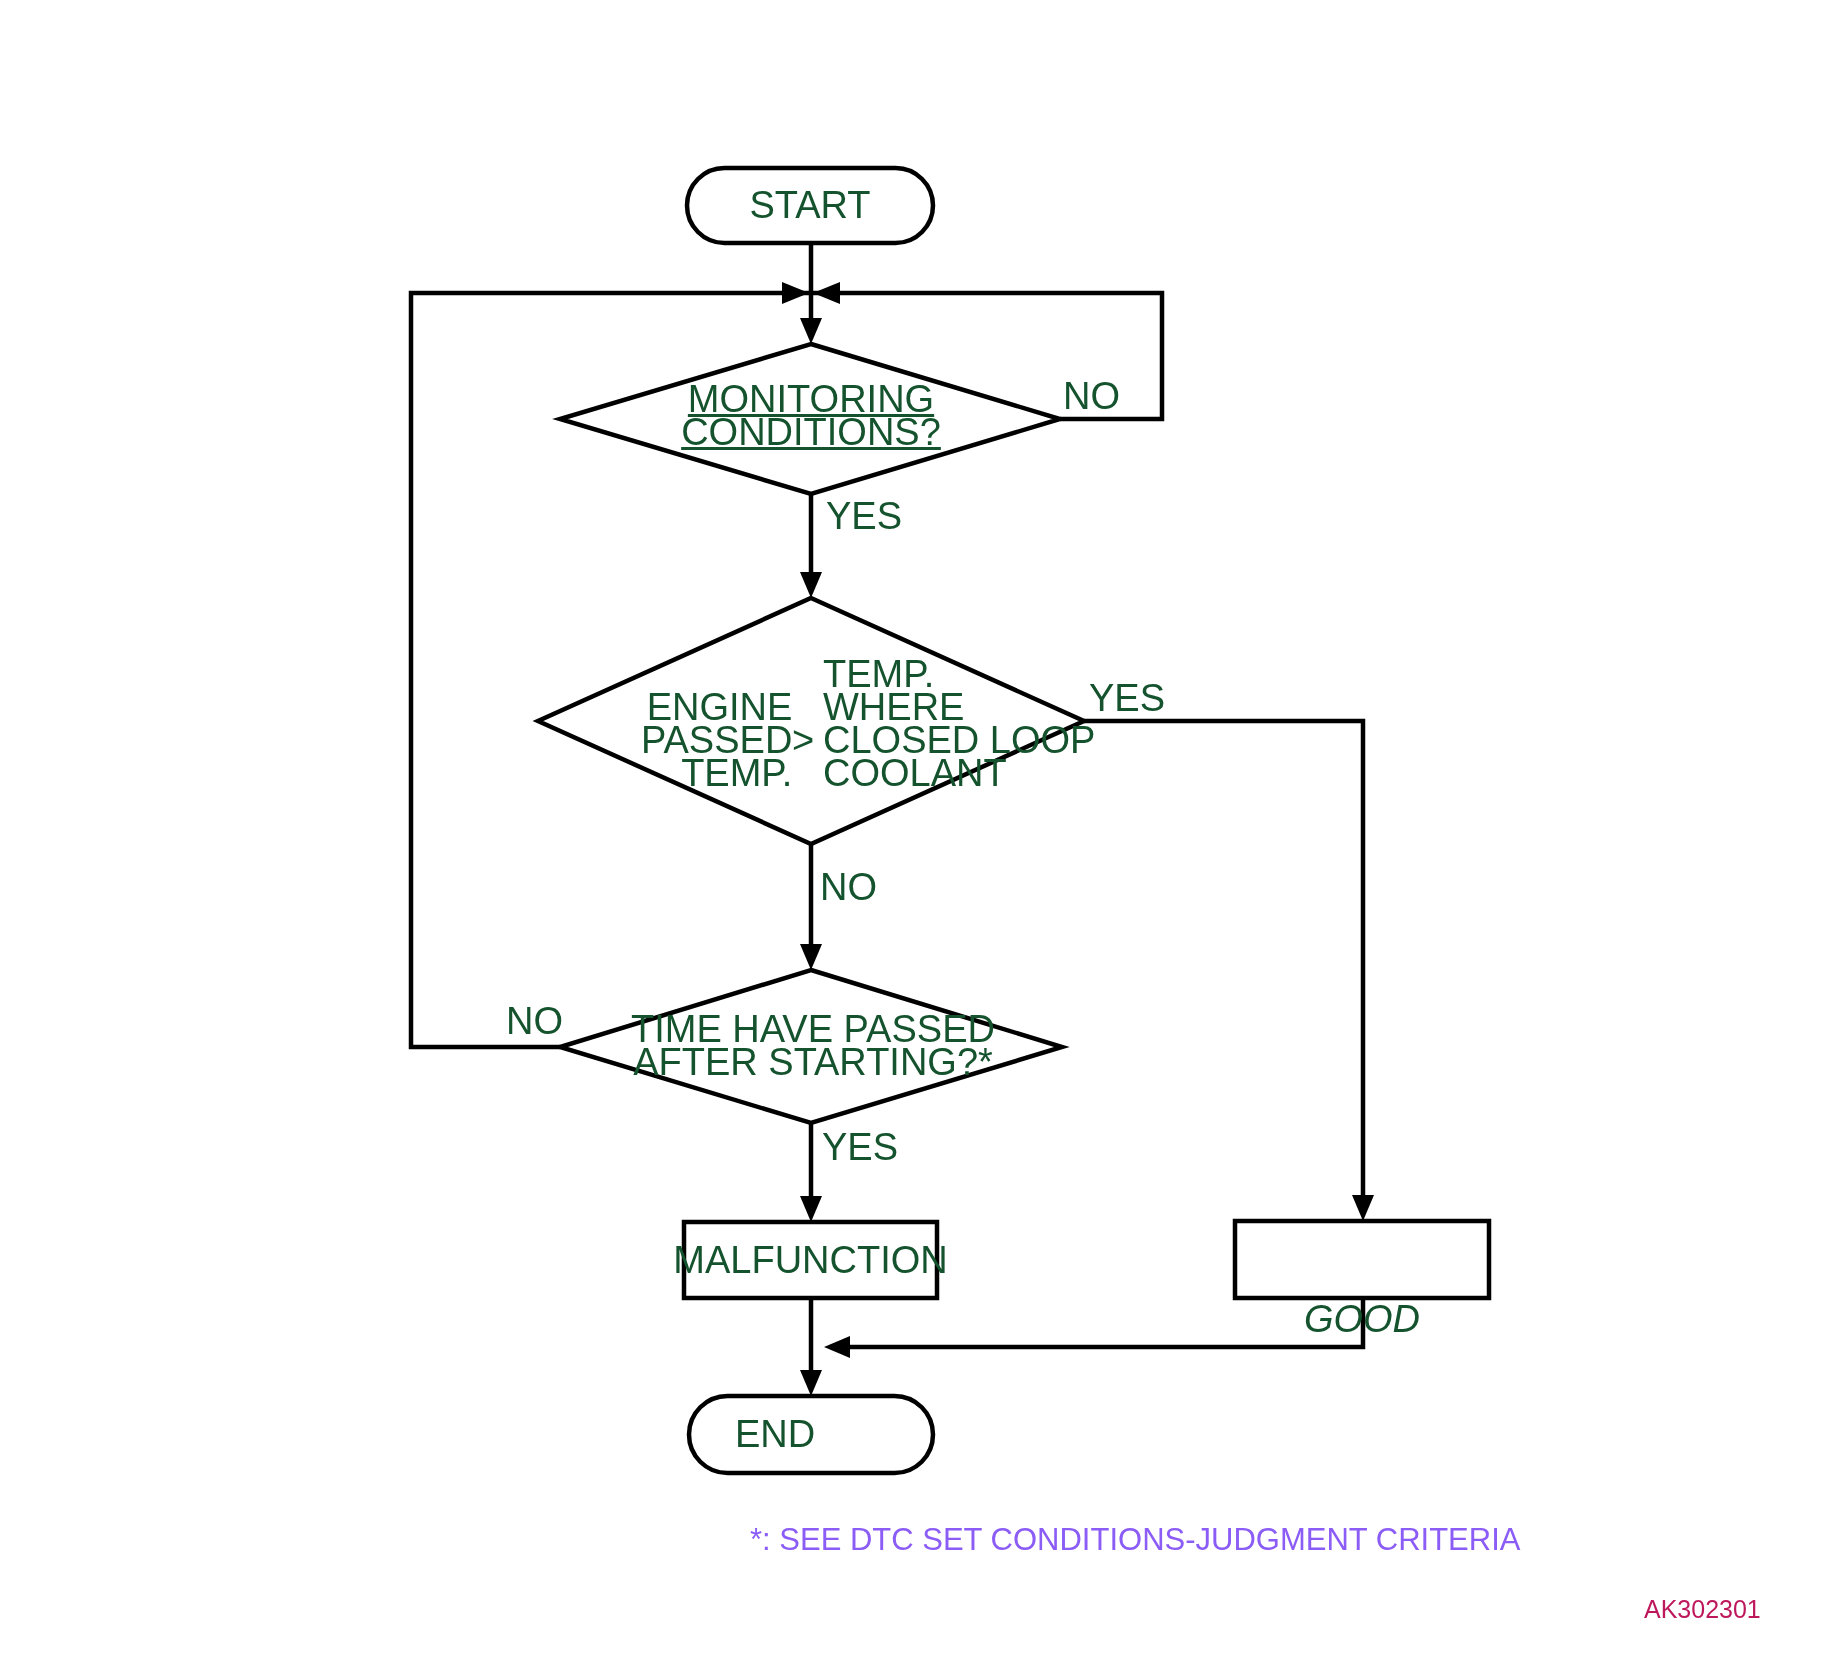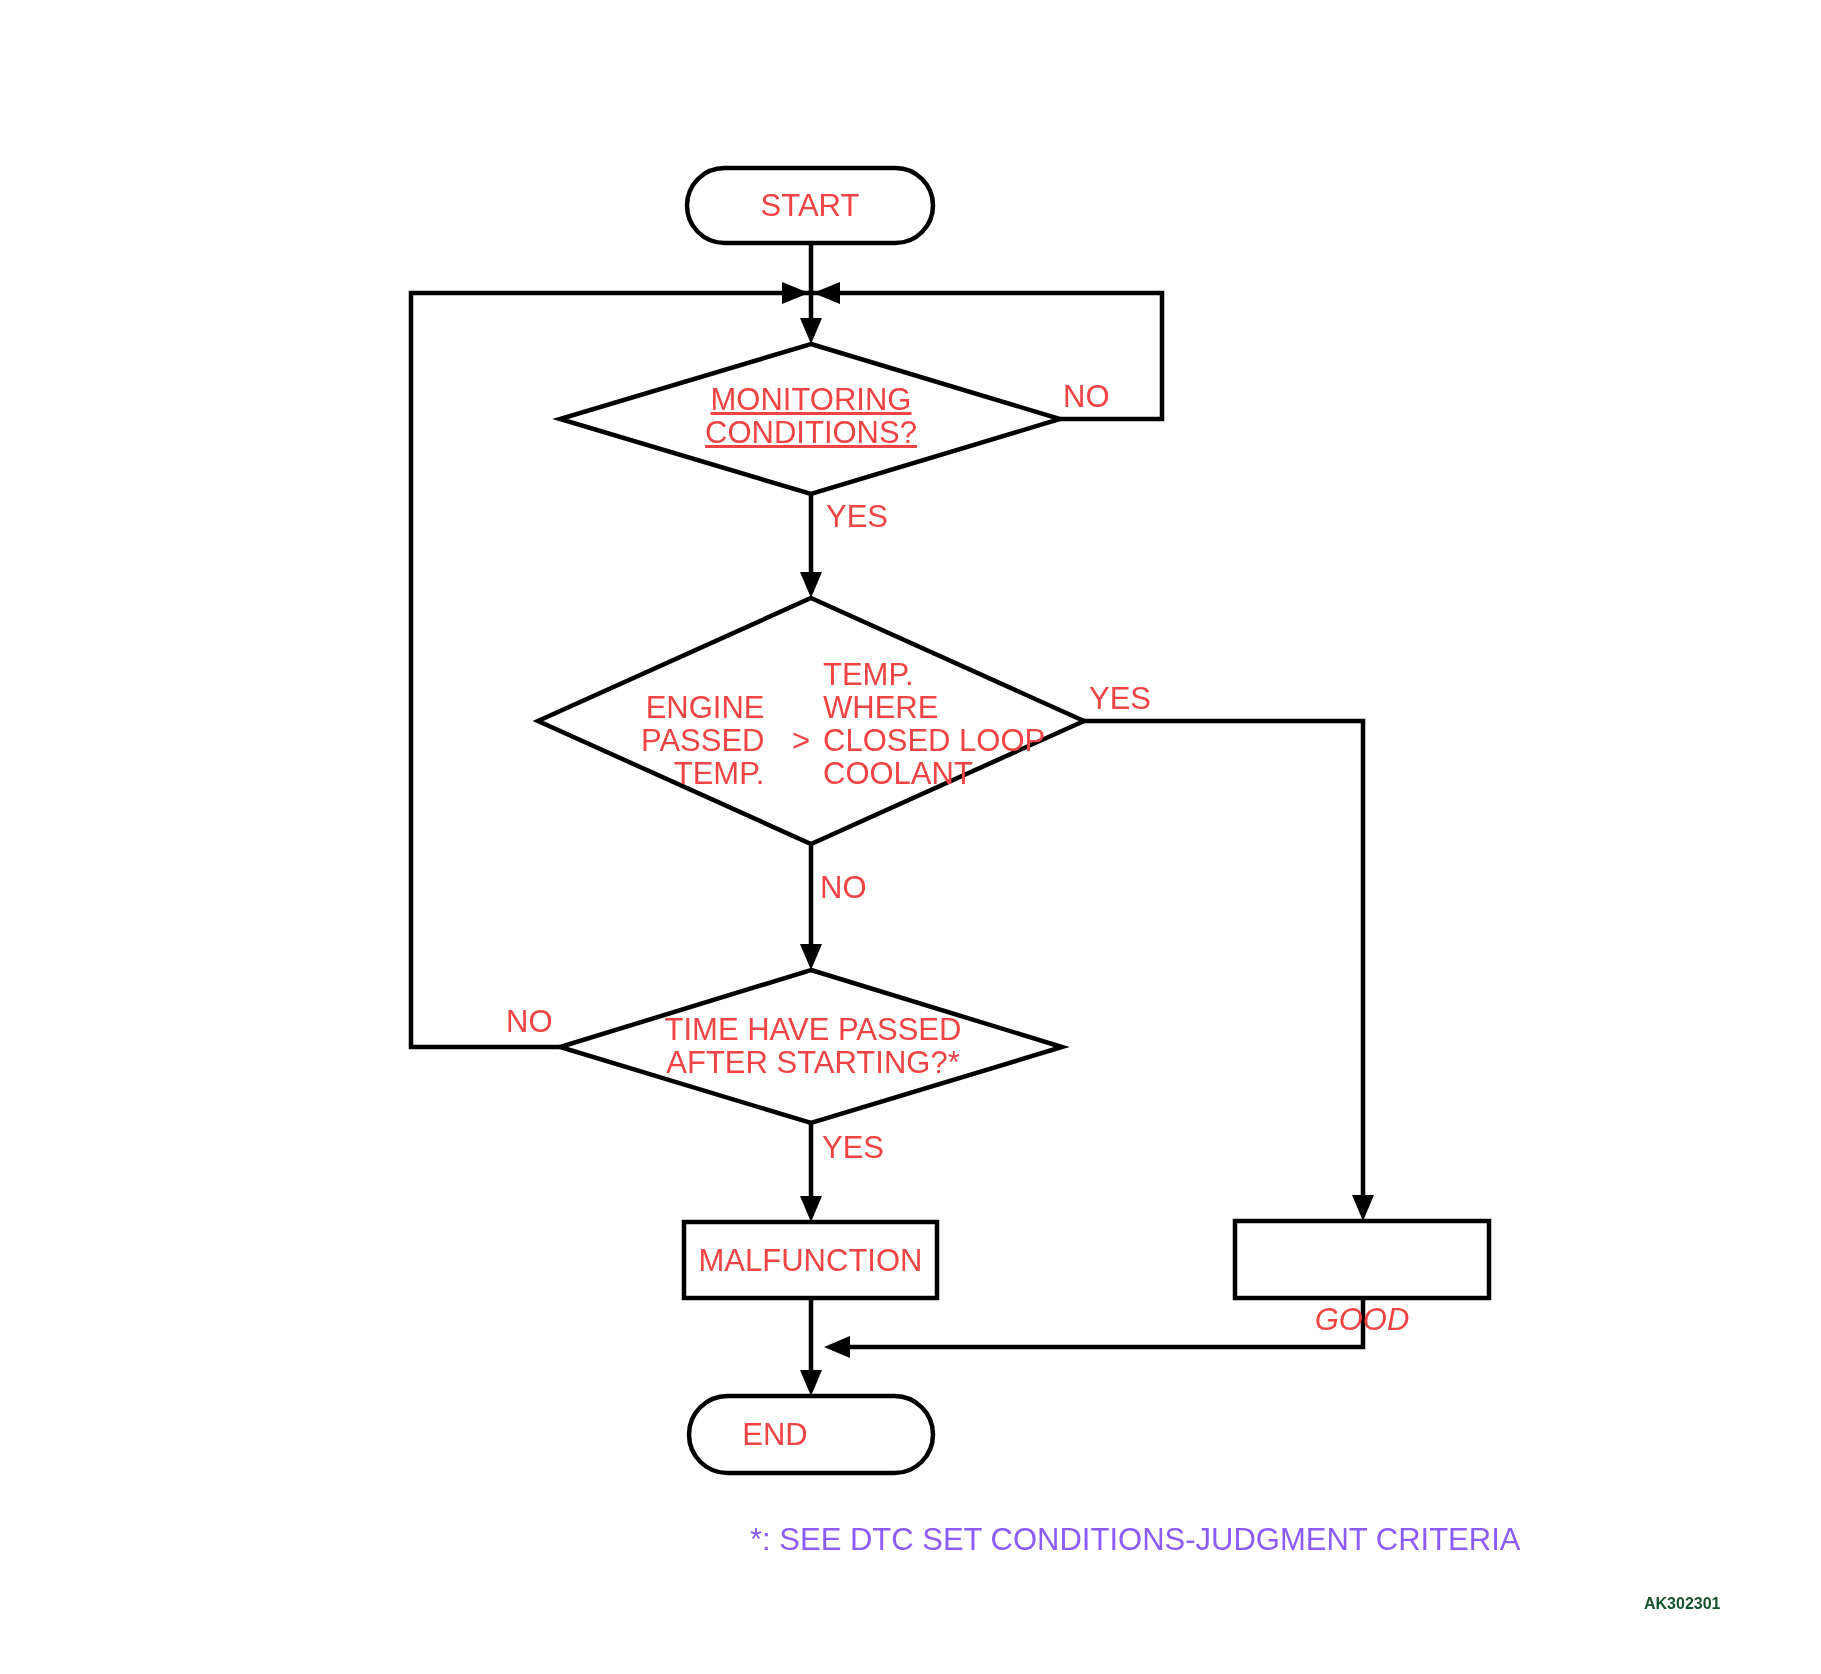--- a/index.html
+++ b/index.html
@@ -15,43 +15,43 @@
   #connector-layer {
     position: absolute;
     left: 0; top: 0;
     width: 1821px; height: 1674px;
   }
   .shape-line { fill: none; stroke: #000000; stroke-width: 4.5; }
   .shape-fill { fill: #ffffff; stroke: #000000; stroke-width: 4.5; }
   .arrowhead { fill: #000000; stroke: none; }
   .lbl {
     position: absolute;
-    font-size: 31px;
+    font-size: 38px;
     line-height: 33px;
-    color: #ef4444;
+    color: #14532d;
     white-space: nowrap;
     letter-spacing: 0px;
   }
   .lbl-center {
     display: flex;
     align-items: center;
     justify-content: center;
     text-align: center;
   }
   .centered-block {
     transform: translateX(-50%);
     text-align: center;
   }
   .ref-code {
     position: absolute;
     left: 1644px;
     top: 1595px;
-    font-size: 16px;
-    font-weight: bold;
-    color: #14532d;
+    font-size: 25px;
+    font-weight: normal;
+    color: #be185d;
     white-space: nowrap;
   }
   .footnote {
     position: absolute;
     left: 750px;
     top: 1522px;
     font-size: 31px;
     color: #8b5cf6;
     white-space: nowrap;
   }

